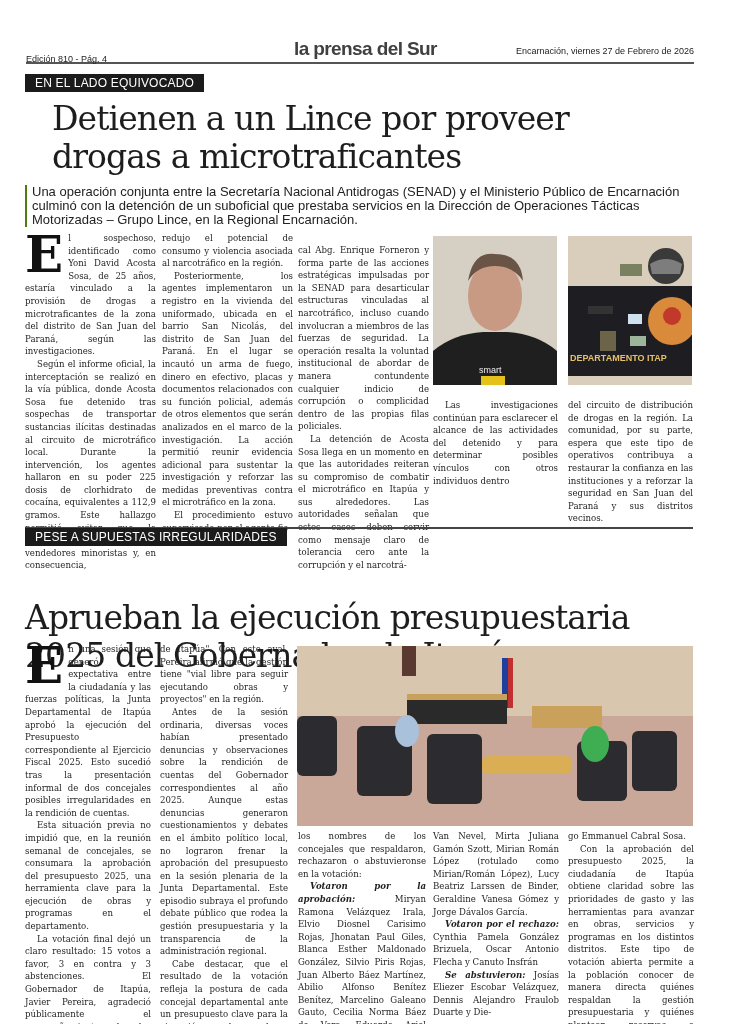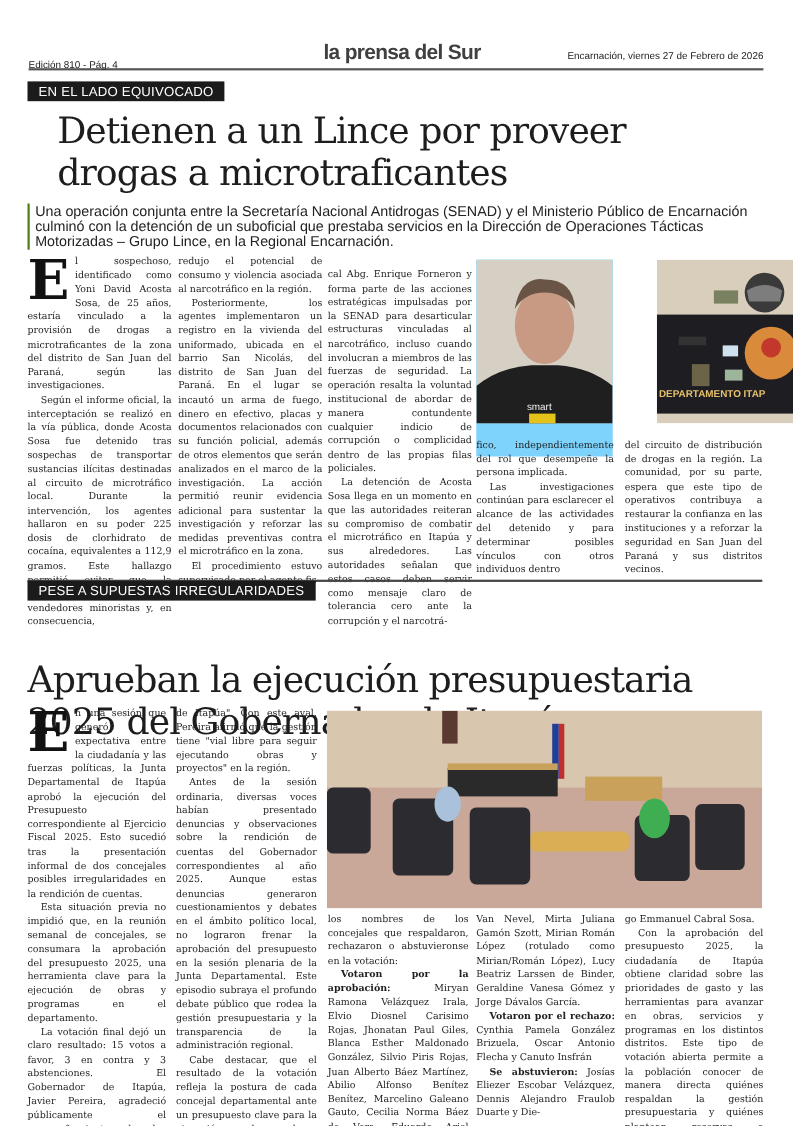--- a/index.html
+++ b/index.html
@@ -16,21 +16,21 @@
   .headline { position: absolute; left: 25px; font-family: "DejaVu Serif", serif; font-size: 33px; line-height: 38px;
               letter-spacing: -0.9px; color: #1d1d1d; font-weight: normal; }
   .lede { position: absolute; left: 25px; top: 185px; width: 670px; border-left: 2px solid #4d7c0f; padding-left: 5px;
           font-family: "Liberation Sans", sans-serif; font-size: 13px; line-height: 14px; color: #222; }
 
   .col { position: absolute; font-size: 8.6px; line-height: 12.6px; text-align: justify; hyphens: auto; color: #1f1f1f; }
   .col p { text-indent: 12px; }
   .col p.first { text-indent: 0; }
   .dropcap { float: left; font-family: "DejaVu Serif", serif; font-size: 50px; line-height: 42px; font-weight: bold;
              margin: 2px 5px 0 0; color: #111; }
-  .col strong { font-weight: bold; }
+  .col strong { font-weight: bold; font-style: italic; }
 
   .photo { position: absolute; overflow: hidden; }
   .rule { position: absolute; left: 25px; width: 668px; height: 2px; background: #444; }
 </style>
 </head>
 <body>
 
 <div class="masthead">
   <span class="mh-left">Edición 810 - Pág. 4</span>
   <span class="mh-logo">la prensa del Sur</span>
@@ -51,50 +51,49 @@
 <div class="col" style="left:162px; top:232px; width:131px;">
   <p class="first">redujo el potencial de consumo y violencia asociada al narcotráfico en la región.</p>
   <p>Posteriormente, los agentes implementaron un registro en la vivienda del uniformado, ubicada en el barrio San Nicolás, del distrito de San Juan del Paraná. En el lugar se incautó un arma de fuego, dinero en efectivo, placas y documentos relacionados con su función policial, además de otros elementos que serán analizados en el marco de la investigación. La acción permitió reunir evidencia adicional para sustentar la investigación y reforzar las medidas preventivas contra el microtráfico en la zona.</p>
   <p>El procedimiento estuvo supervisado por el agente fis-</p>
 </div>
 <div class="col" style="left:298px; top:232px; width:131px;margin-top:12px;">
   <p class="first">cal Abg. Enrique Forneron y forma parte de las acciones estratégicas impulsadas por la SENAD para desarticular estructuras vinculadas al narcotráfico, incluso cuando involucran a miembros de las fuerzas de seguridad. La operación resalta la voluntad institucional de abordar de manera contundente cualquier indicio de corrupción o complicidad dentro de las propias filas policiales.</p>
   <p>La detención de Acosta Sosa llega en un momento en que las autoridades reiteran su compromiso de combatir el microtráfico en Itapúa y sus alrededores. Las autoridades señalan que estos casos deben servir como mensaje claro de tolerancia cero ante la corrupción y el narcotrá-</p>
 </div>
 
-<div class="photo" style="left:433px; top:236px; width:124px; height:179px; background:#7dd3fc;">
+<div class="photo" style="left:433px; top:236px; width:124px; height:149px; background:#8b5cf6;">
   <svg width="124" height="149" viewBox="0 0 124 149">
     <rect width="124" height="149" fill="#d6cfc4"></rect>
     <ellipse cx="62" cy="60" rx="27" ry="35" fill="#c89a83"></ellipse>
     <path d="M35 45 Q40 15 62 18 Q88 18 90 45 Q80 30 62 30 Q44 30 35 45 Z" fill="#6a5446"></path>
     <path d="M0 149 L0 115 Q20 98 50 96 L74 96 Q104 98 124 115 L124 149 Z" fill="#1f1f1f"></path>
     <text x="46" y="137" fill="#eeeeee" font-size="9" font-family="Liberation Sans, sans-serif">smart</text>
     <rect x="48" y="140" width="24" height="9" fill="#e4c21a"></rect>
   </svg>
 </div>
 
-<div class="photo" style="left:597px; top:236px; width:124px; height:149px;">
+<div class="photo" style="left:568px; top:236px; width:124px; height:149px;">
   <svg width="124" height="149" viewBox="0 0 124 149">
     <rect width="124" height="149" fill="#d9cdbb"></rect>
     <rect x="0" y="50" width="124" height="90" fill="#1d1d22"></rect>
     <circle cx="98" cy="30" r="18" fill="#3a3a3a"></circle>
     <path d="M82 28 Q98 18 114 28 L112 38 L84 38 Z" fill="#7d7d7d"></path>
     <rect x="52" y="28" width="22" height="12" fill="#7a8160"></rect>
     <circle cx="104" cy="85" r="24" fill="#d98a3a"></circle>
     <circle cx="104" cy="80" r="9" fill="#c2392b"></circle>
     <rect x="20" y="70" width="25" height="8" fill="#333"></rect>
     <rect x="32" y="95" width="16" height="20" fill="#6c6448"></rect>
     <rect x="60" y="78" width="14" height="10" fill="#cfe0ee"></rect>
     <rect x="62" y="100" width="16" height="10" fill="#9db59a"></rect>
     <text x="2" y="125" fill="#e6c06a" font-size="9" font-weight="bold" font-family="Liberation Sans, sans-serif">DEPARTAMENTO ITAP</text>
   </svg>
 </div>
 
 <div class="col" style="left:433px; top:399px; width:125px;">
-  <p class="first">fico, independientemente del rol que desempeñe la persona implicada.</p>
   <p>Las investigaciones continúan para esclarecer el alcance de las actividades del detenido y para determinar posibles vínculos con otros individuos dentro</p>
 </div>
 <div class="col" style="left:568px; top:399px; width:125px;">
   <p class="first">del circuito de distribución de drogas en la región. La comunidad, por su parte, espera que este tipo de operativos contribuya a restaurar la confianza en las instituciones y a reforzar la seguridad en San Juan del Paraná y sus distritos vecinos.</p>
 </div>
 
 <div class="rule" style="top:527px;"></div>
 
 <div class="kicker" style="top:528px;">PESE A SUPUESTAS IRREGULARIDADES</div>
 <h1 class="headline" style="top:556px;margin-top:43px;">

